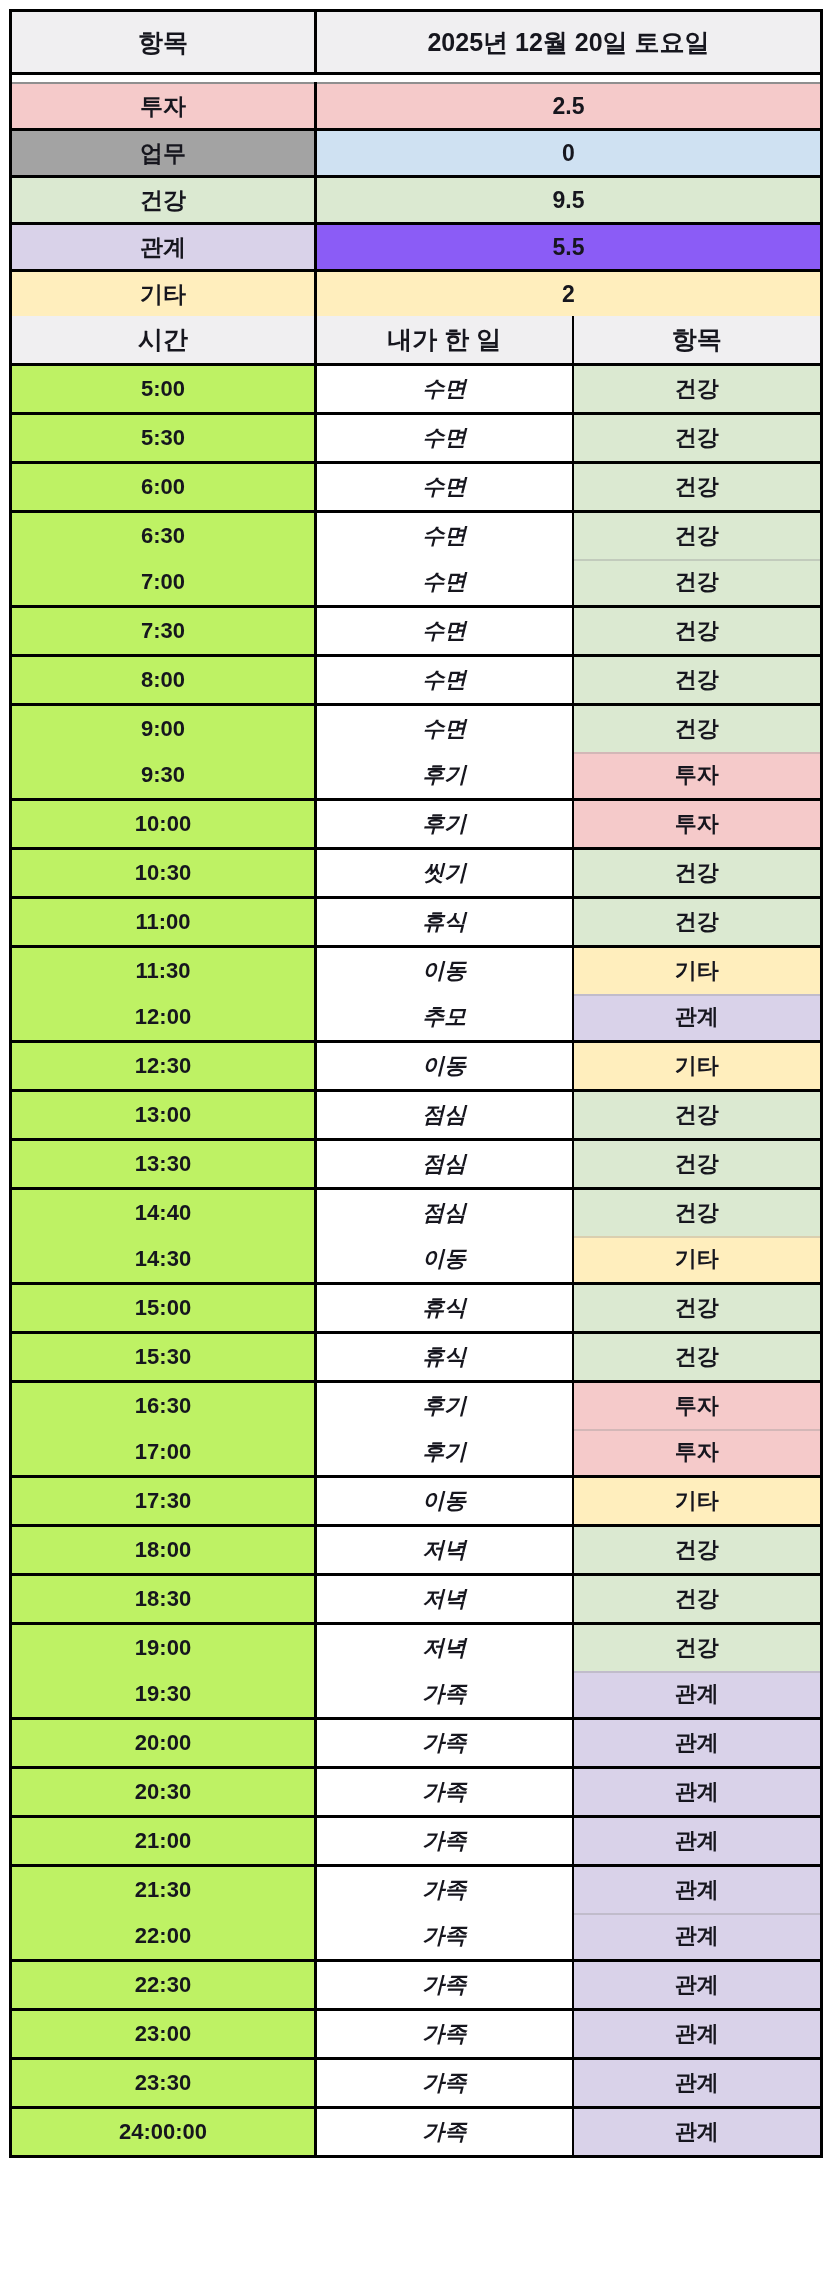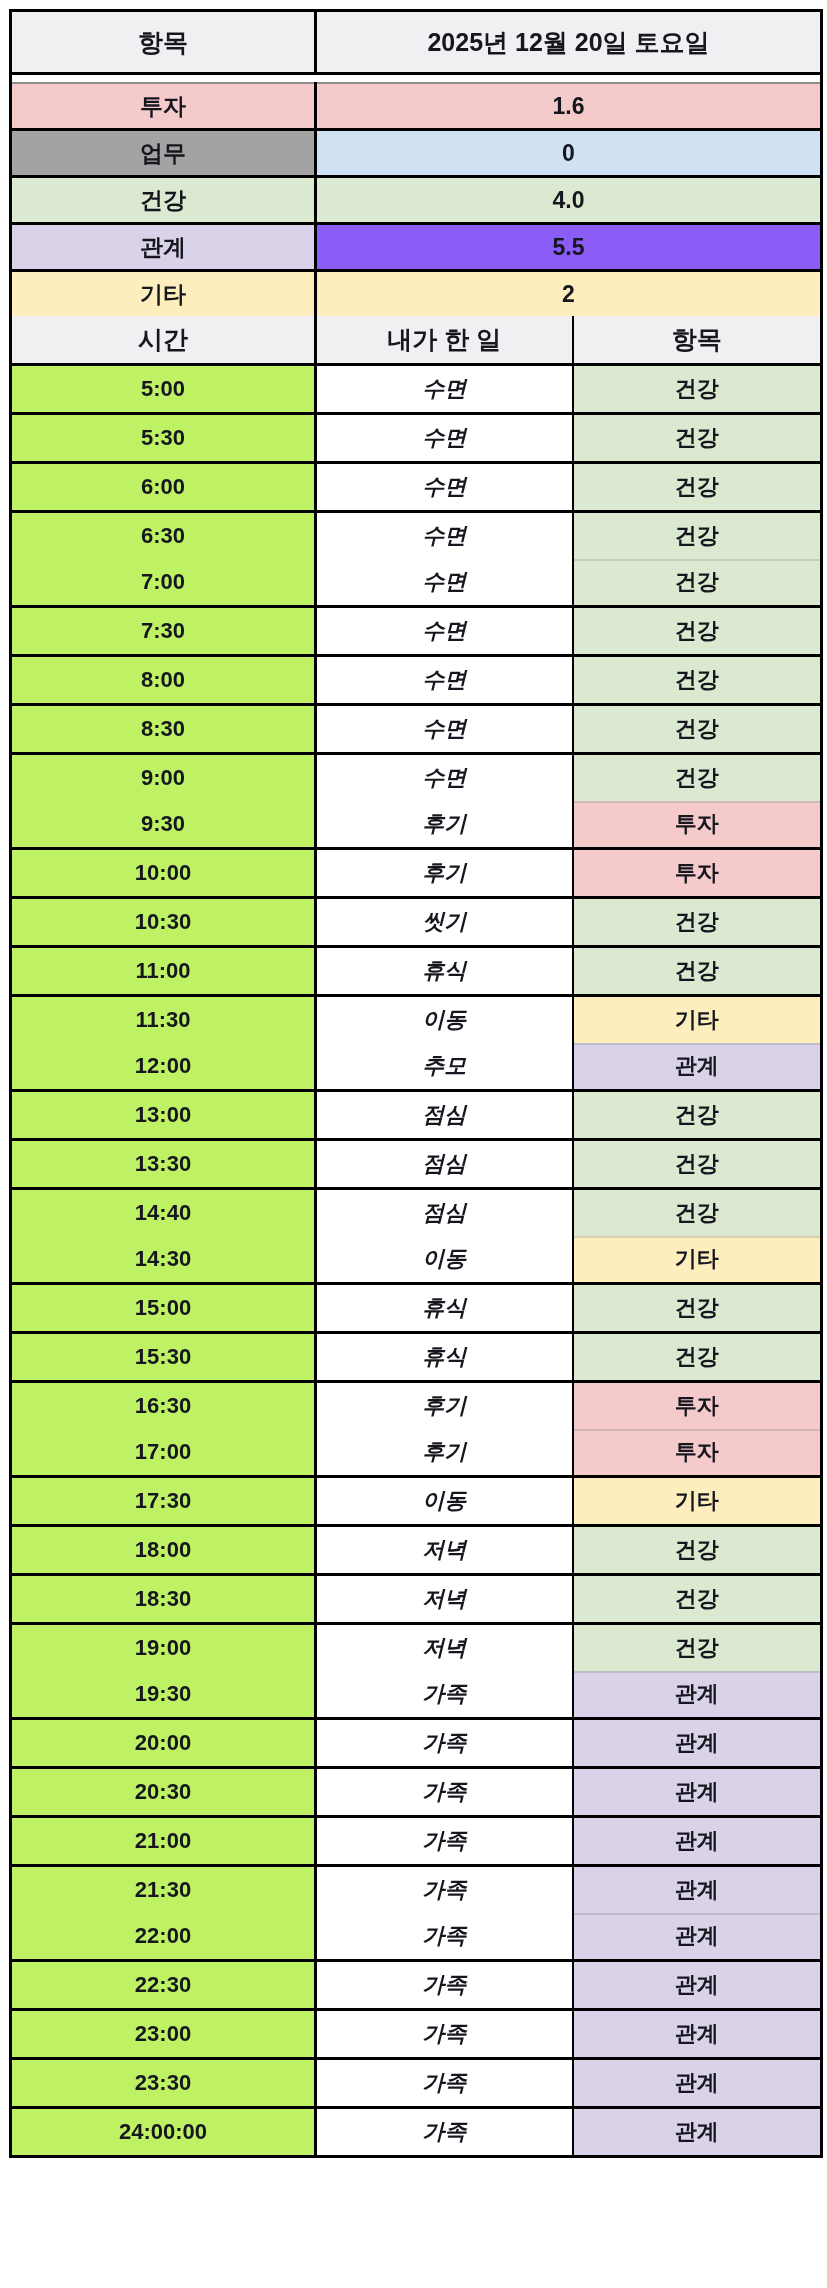--- a/index.html
+++ b/index.html
@@ -96,29 +96,29 @@
         <td colspan="2">2025년 12월 20일 토요일</td>
       </tr>
       <tr class="gap">
         <td colspan="3"></td>
       </tr>
     </tbody>
 
     <tbody>
         <tr class="sum sum-first">
     <td style="background: rgb(245, 202, 202);">투자</td>
-    <td colspan="2" style="background: rgb(245, 202, 202);">1.6</td>
+    <td colspan="2" style="background: rgb(245, 202, 202);">2.5</td>
   </tr>
         <tr class="sum">
     <td style="background: #a3a3a3;">업무</td>
     <td colspan="2" style="background: rgb(207, 225, 242);">0</td>
   </tr>
         <tr class="sum">
     <td style="background: rgb(219, 233, 209);">건강</td>
-    <td colspan="2" style="background: rgb(219, 233, 209);">4.0</td>
+    <td colspan="2" style="background: rgb(219, 233, 209);">9.5</td>
   </tr>
         <tr class="sum">
     <td style="background: rgb(217, 210, 233);">관계</td>
     <td colspan="2" style="background: #8b5cf6;">5.5</td>
   </tr>
         <tr class="sum">
     <td style="background: rgb(255, 238, 189);">기타</td>
     <td colspan="2" style="background: rgb(255, 238, 189);">2</td>
   </tr>
       </tbody>
@@ -160,25 +160,20 @@
         <tr class="time">
     <td class="time-cell">7:30</td>
     <td class="activity-cell v2">수면</td>
     <td class="category-cell v3" style="background: rgb(219, 233, 209);">건강</td>
   </tr>
         <tr class="time">
     <td class="time-cell">8:00</td>
     <td class="activity-cell v2">수면</td>
     <td class="category-cell v3" style="background: rgb(219, 233, 209);">건강</td>
   </tr>
-        <tr class="time">
-    <td class="time-cell">8:30</td>
-    <td class="activity-cell v2">수면</td>
-    <td class="category-cell v3" style="background: rgb(219, 233, 209);">건강</td>
-  </tr>
         <tr class="time pair-start">
     <td class="time-cell">9:00</td>
     <td class="activity-cell v2">수면</td>
     <td class="category-cell v3" style="background: rgb(219, 233, 209);">건강</td>
   </tr>
         <tr class="time pair-end">
     <td class="time-cell">9:30</td>
     <td class="activity-cell v2">후기</td>
     <td class="category-cell v3" style="background: rgb(245, 202, 202);">투자</td>
   </tr>
@@ -201,20 +196,25 @@
     <td class="time-cell">11:30</td>
     <td class="activity-cell v2">이동</td>
     <td class="category-cell v3" style="background: rgb(255, 238, 189);">기타</td>
   </tr>
         <tr class="time pair-end">
     <td class="time-cell">12:00</td>
     <td class="activity-cell v2">추모</td>
     <td class="category-cell v3" style="background: rgb(217, 210, 233);">관계</td>
   </tr>
         <tr class="time">
+    <td class="time-cell">12:30</td>
+    <td class="activity-cell v2">이동</td>
+    <td class="category-cell v3" style="background: rgb(255, 238, 189);">기타</td>
+  </tr>
+        <tr class="time">
     <td class="time-cell">13:00</td>
     <td class="activity-cell v2">점심</td>
     <td class="category-cell v3" style="background: rgb(219, 233, 209);">건강</td>
   </tr>
         <tr class="time">
     <td class="time-cell">13:30</td>
     <td class="activity-cell v2">점심</td>
     <td class="category-cell v3" style="background: rgb(219, 233, 209);">건강</td>
   </tr>
         <tr class="time pair-start">

